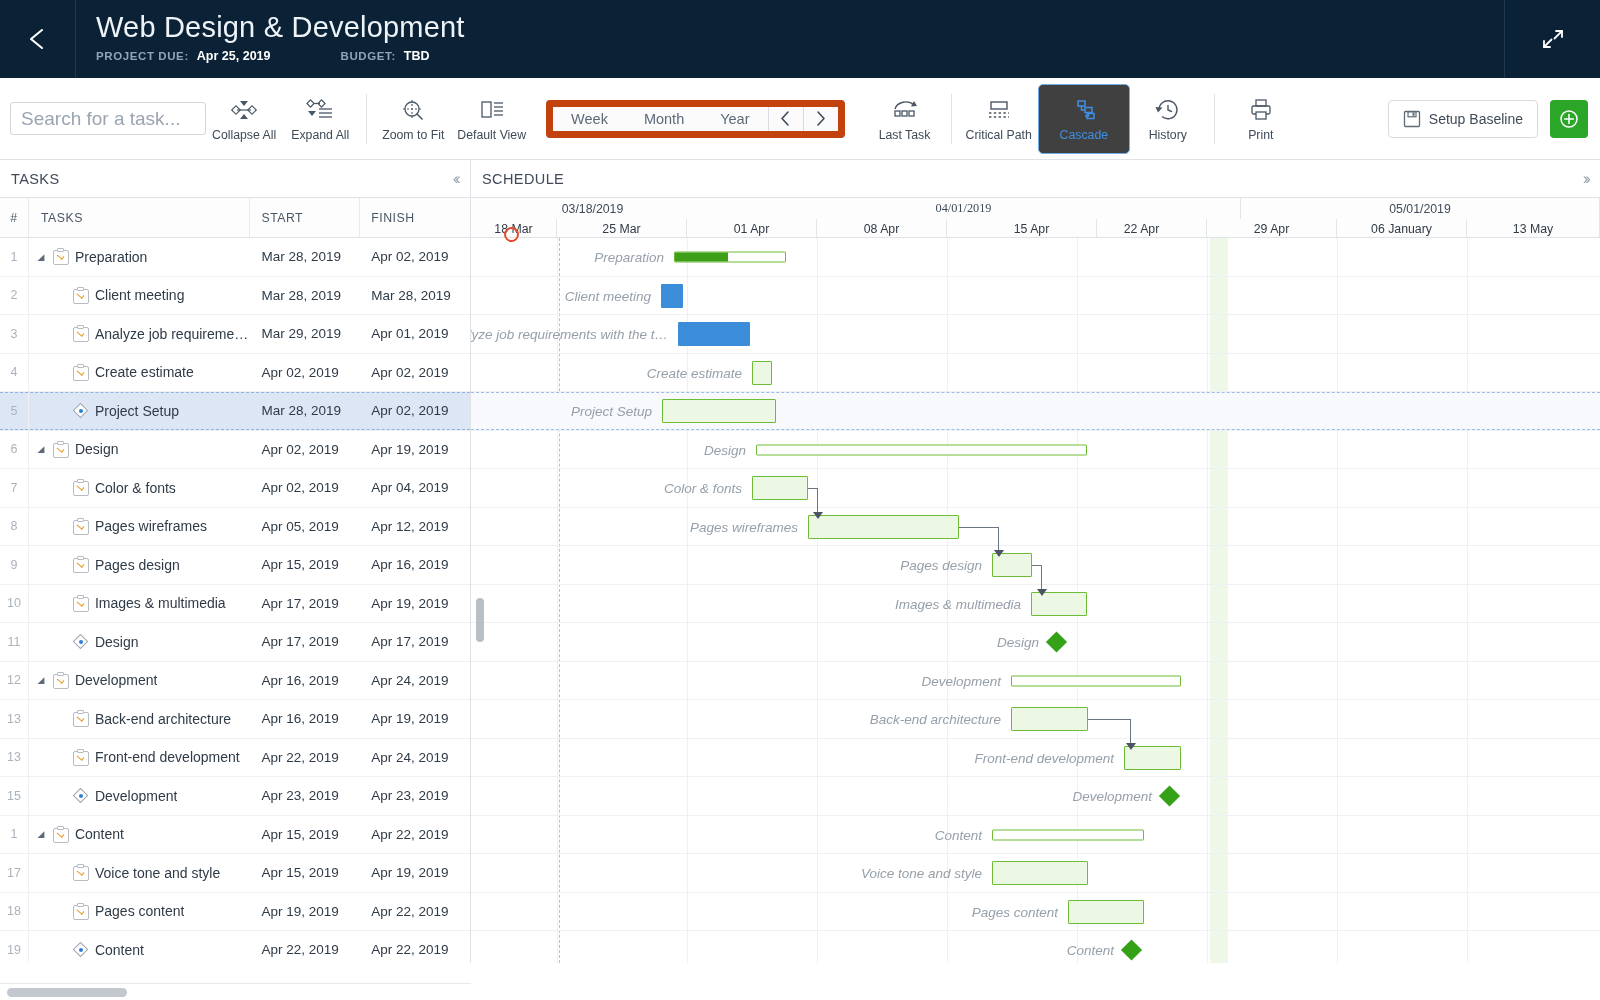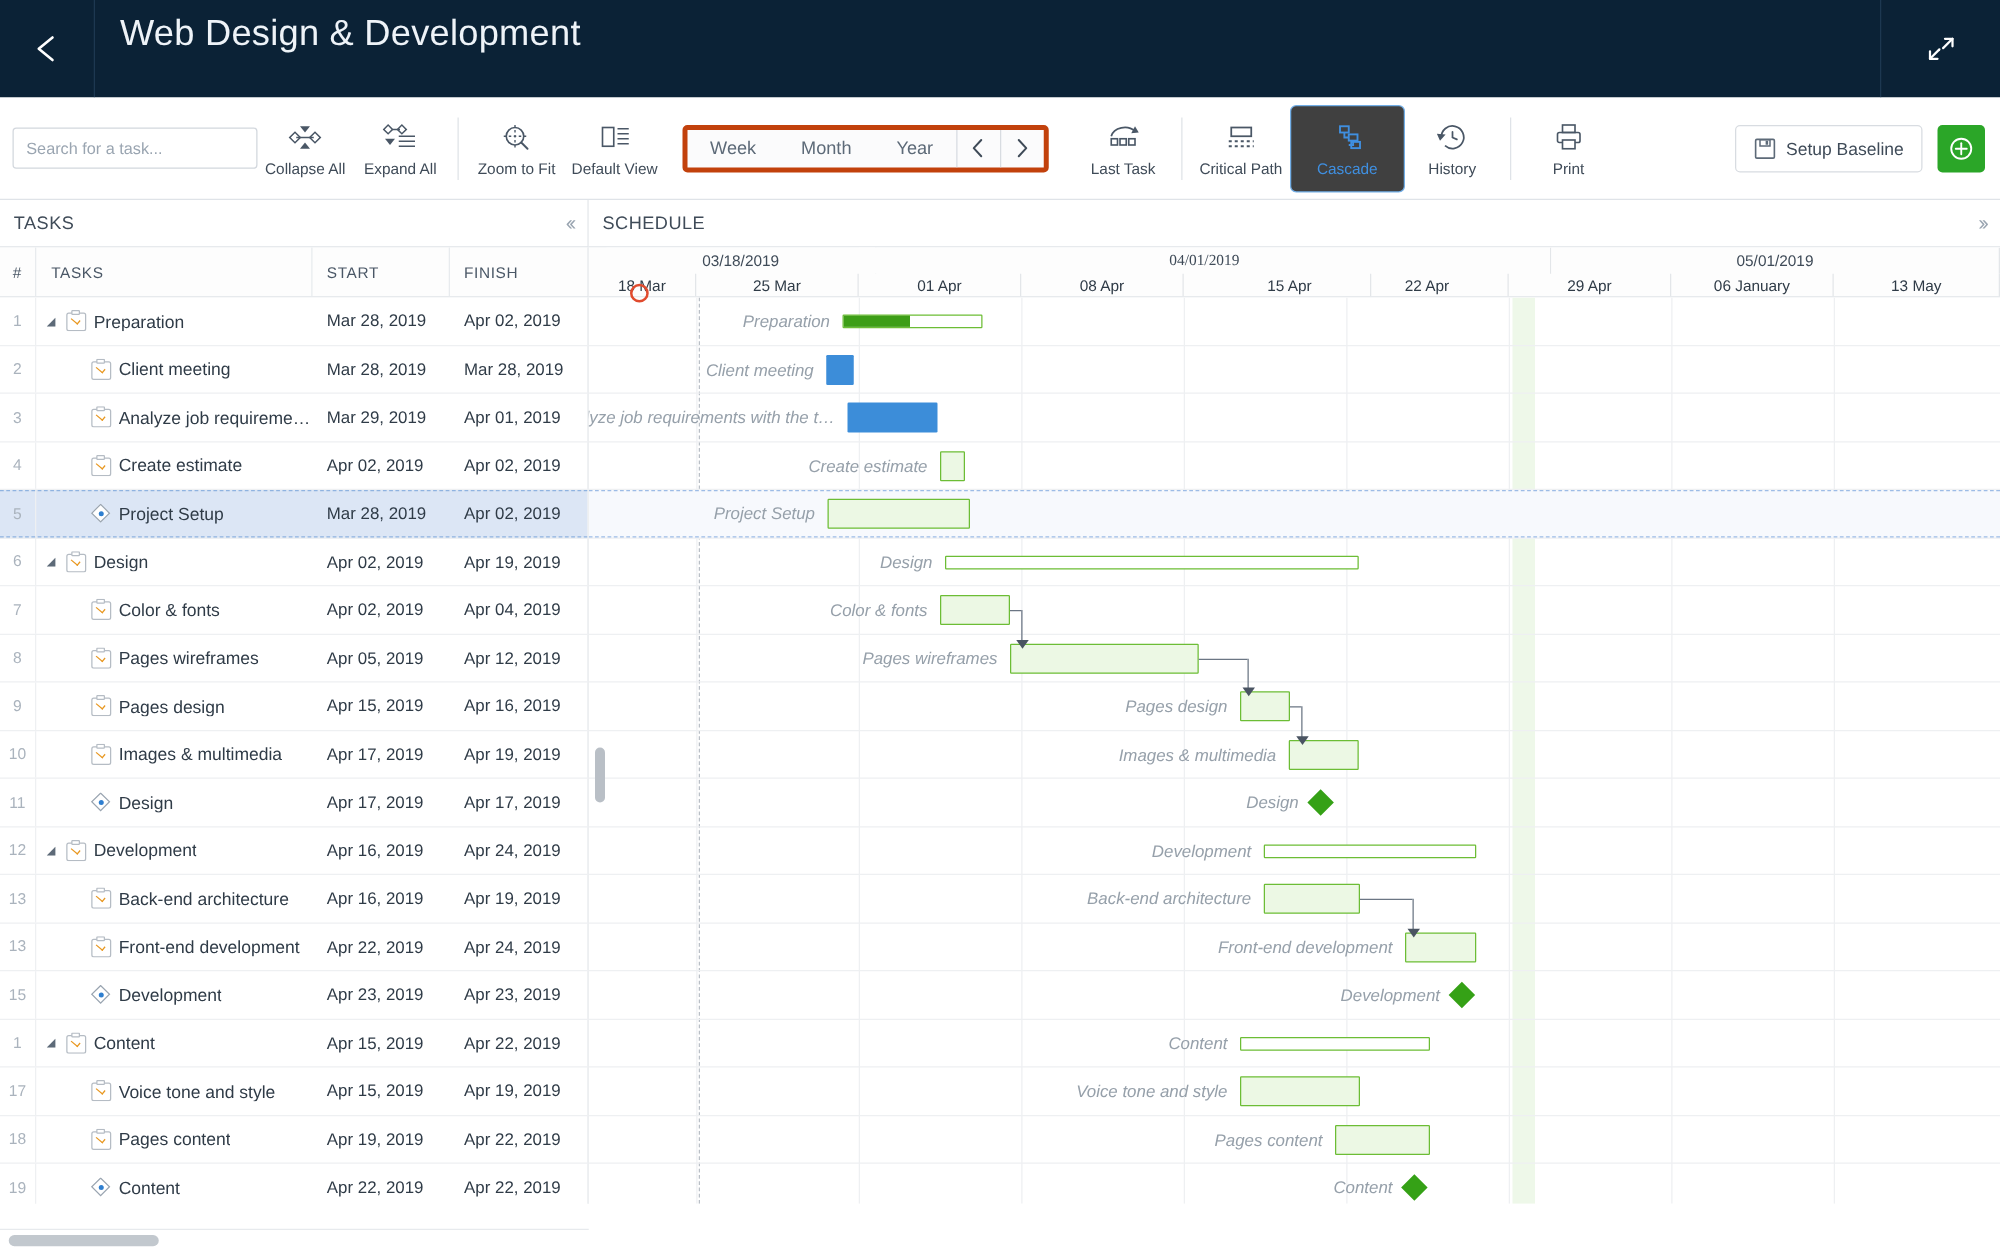--- a/index.html
+++ b/index.html
@@ -40,36 +40,36 @@
     position: absolute; left: 0; top: 78px; width: 1600px; height: 82px;
     background: #ffffff; border-bottom: 1px solid #dfe3e8;
     display: flex; align-items: center;
   }
   .search-wrap {
     margin-left: 10px; width: 196px; height: 33px;
     border: 1px solid #d2d7dd; border-radius: 3px;
     display: flex; align-items: center; padding: 0 8px 0 10px; background: #fff;
   }
   .search-wrap input {
-    flex: 1; border: 0; outline: 0; font-size: 13px; color: #5d6a78;
+    flex: 1; border: 0; outline: 0; font-size: 19px; color: #5d6a78;
     font-family: "Liberation Sans", sans-serif; background: transparent;
   }
   .search-wrap input::placeholder { color: #9aa5b1; }
 
   .tb-item {
     display: flex; flex-direction: column; align-items: center; justify-content: center;
     min-width: 76px; height: 66px; cursor: pointer; padding: 0 6px; gap: 3px;
   }
   .tb-ico { height: 30px; display: flex; align-items: center; justify-content: center; }
   .tb-lab { font-size: 12.3px; color: #3f4b58; white-space: nowrap; }
   .tb-sep { width: 1px; height: 50px; background: #dfe3e8; margin: 0 8px; }
 
   .seg {
     display: flex; align-items: flex-start; height: 38px;
-    border: 4px solid #c2410c; border-radius: 4px; background: #fbfbfc;
+    border: 7px solid #c2410c; border-radius: 4px; background: #fbfbfc;
     margin-left: 14px; overflow: hidden;
   }
   .seg-btn {
     padding: 0 18px; height: 100%; display: flex; align-items: center;
     font-size: 14.5px; color: #5d6a78; cursor: pointer;
   }
   .seg-div { width: 1px; height: 100%; background: #d8dce1; }
   .seg-arrow {
     width: 34px; height: 100%; display: flex; align-items: center;
     justify-content: center; color: #3f4b58; cursor: pointer; font-size: 17px;
@@ -271,20 +271,27 @@
 <body>
 
 <div class="topbar">
   <div class="back-btn">
     <svg width="26" height="26" viewBox="0 0 26 26">
       <polyline points="17,4 6,13 17,22" fill="none" stroke="#ffffff" stroke-width="2.1" stroke-linecap="round" stroke-linejoin="round"></polyline>
     </svg>
   </div>
   <div class="title-block">
     <div class="proj-title">Web Design &amp; Development</div>
+    <div class="meta-row">
+      <span class="meta-lab">PROJECT DUE:</span>
+      <span class="meta-val">Apr 25, 2019</span>
+      <span class="meta-gap"></span>
+      <span class="meta-lab">BUDGET:</span>
+      <span class="meta-val">TBD</span>
+    </div>
   </div>
   <div class="expand-btn">
     <svg width="30" height="30" viewBox="0 0 30 30">
       <g fill="none" stroke="#ffffff" stroke-width="1.8" stroke-linecap="round" stroke-linejoin="round">
         <polyline points="18,7 24,7 24,13"></polyline>
           <line x1="24" y1="7" x2="16.5" y2="14.5"></line>
         <polyline points="12,23 6,23 6,17"></polyline>
           <line x1="6" y1="23" x2="13.5" y2="15.5"></line>
       </g>
     </svg>

